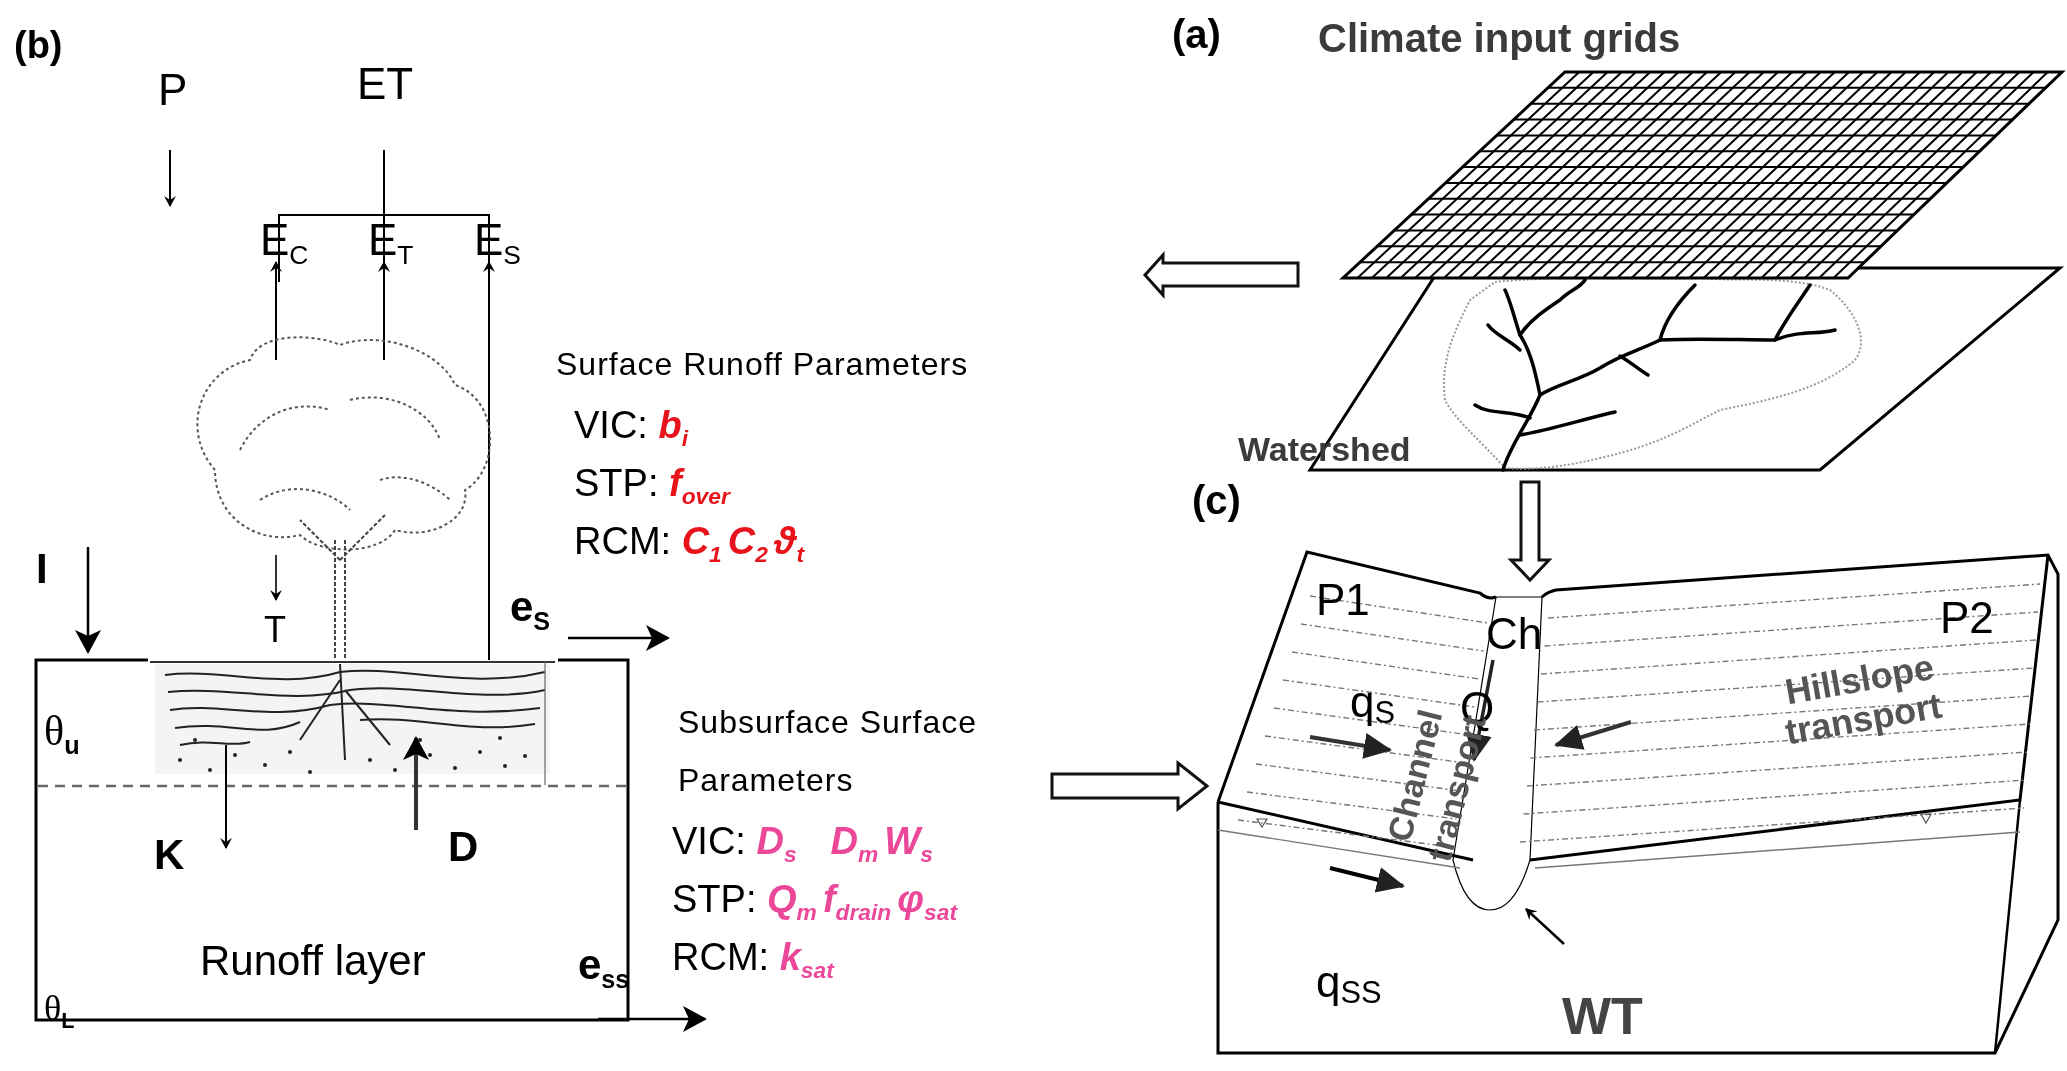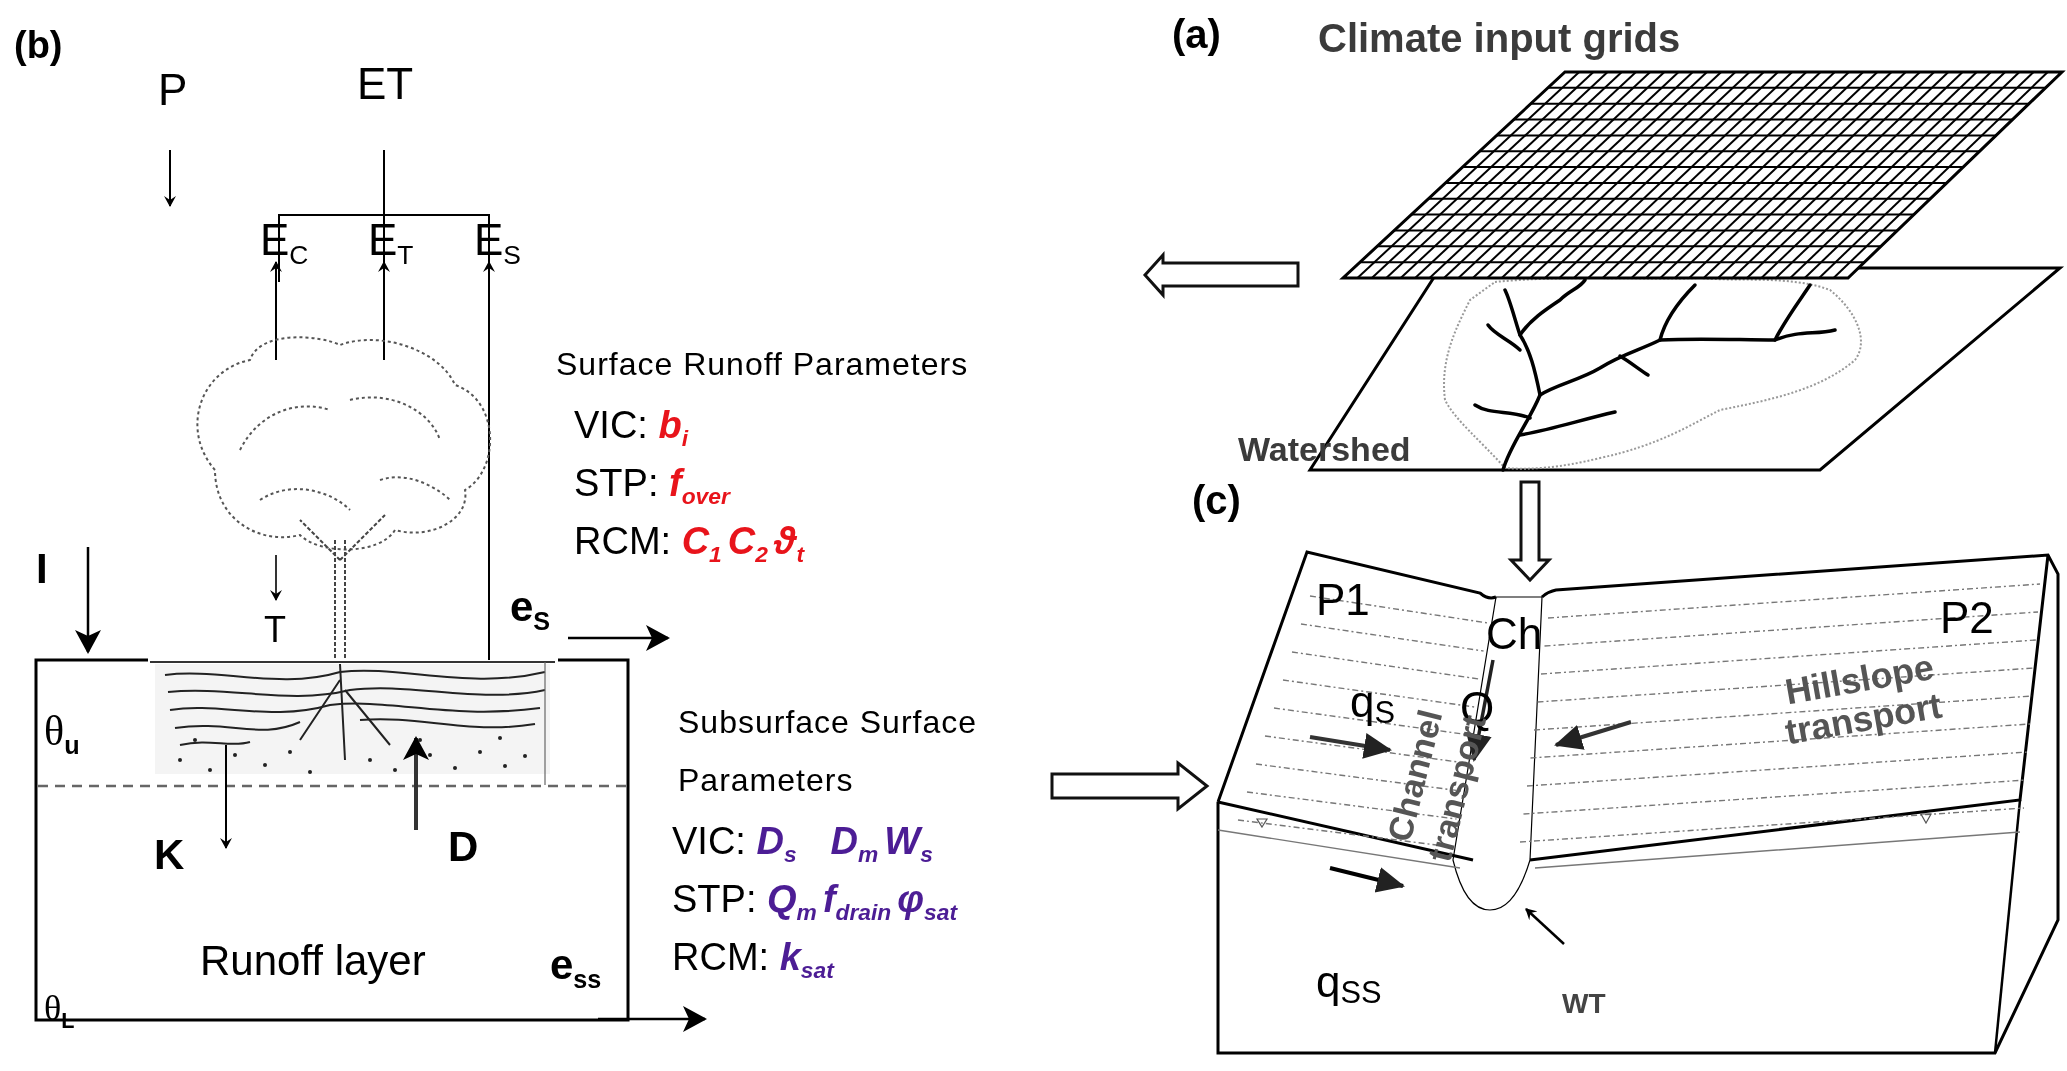--- a/index.html
+++ b/index.html
@@ -7,21 +7,21 @@
   svg#fig { position: absolute; left: 0; top: 0; }
   .lbl { position: absolute; white-space: nowrap; line-height: 1; }
   .panel-tag { font-family: "Liberation Sans", sans-serif; font-weight: bold; font-size: 38px; }
   .flux { font-size: 44px; }
   .fluxb { font-size: 42px; font-weight: bold; }
   .sub { font-size: 0.6em; vertical-align: -0.35em; }
   .params-title { font-size: 32px; letter-spacing: 1px; }
   .param-row { font-size: 38px; font-family: "Liberation Sans", sans-serif; }
   .param-val { font-style: italic; font-weight: bold; }
   .red { color: #e8141b; }
-  .blue { color: #4c1d95; }
+  .blue { color: #ec4899; }
   .grey-title { font-weight: bold; color: #3b3b3b; }
   .c-lbl { font-size: 44px; }
   .rot-text { position: absolute; font-size: 36px; color: #555; font-weight: bold; white-space: nowrap; }
 </style>
 </head>
 <body>
 
 <svg id="fig" width="2067" height="1071" viewBox="0 0 2067 1071">
   <defs>
     <marker id="ah" markerWidth="12" markerHeight="12" refX="10" refY="6" orient="auto" markerUnits="userSpaceOnUse">
@@ -230,21 +230,21 @@
 <div class="lbl flux" style="left:260px;top:218px;"><span>E</span><span class="sub">C</span></div>
 <div class="lbl flux" style="left:368px;top:218px;"><span>E</span><span class="sub">T</span></div>
 <div class="lbl flux" style="left:474px;top:218px;"><span>E</span><span class="sub">S</span></div>
 <div class="lbl fluxb" style="left:36px;top:548px;">I</div>
 <div class="lbl" style="left:264px;top:612px;font-size:36px;">T</div>
 <div class="lbl fluxb" style="left:510px;top:586px;"><span>e</span><span class="sub">S</span></div>
 <div class="lbl" style="left:44px;top:710px;font-size:42px;font-family:'Liberation Serif',serif;"><span>θ</span><span class="sub" style="font-weight:bold;font-family:'Liberation Sans',sans-serif;">u</span></div>
 <div class="lbl fluxb" style="left:154px;top:834px;">K</div>
 <div class="lbl fluxb" style="left:448px;top:826px;">D</div>
 <div class="lbl" style="left:200px;top:940px;font-size:42px;">Runoff layer</div>
-<div class="lbl fluxb" style="left:550px;top:944px;"><span>e</span><span class="sub">ss</span></div>
+<div class="lbl fluxb" style="left:578px;top:944px;"><span>e</span><span class="sub">ss</span></div>
 <div class="lbl" style="left:44px;top:990px;font-size:36px;font-family:'Liberation Serif',serif;"><span>θ</span><span class="sub" style="font-weight:bold;font-family:'Liberation Sans',sans-serif;">L</span></div>
 
 <div class="lbl params-title" style="left:556px;top:348px;">Surface Runoff Parameters</div>
 <div id="surface-rows">
     <div class="lbl param-row" style="left: 574px; top: 406px;"><span>VIC: </span><span class="param-val red" style="margin-right: 6px;"><span>b</span><span class="sub">i</span></span></div>
     <div class="lbl param-row" style="left: 574px; top: 464px;"><span>STP: </span><span class="param-val red" style="margin-right: 6px;"><span>f</span><span class="sub">over</span></span></div>
     <div class="lbl param-row" style="left: 574px; top: 522px;"><span>RCM: </span><span class="param-val red" style="margin-right: 6px;"><span>C</span><span class="sub">1</span></span><span class="param-val red" style="margin-right: 6px; font-style: italic;"><span>C</span><span class="sub">2</span></span><span class="param-val red" style="margin-right: 20px;"><span>ϑ</span><span class="sub">t</span></span></div>
   </div>
 
 <div class="lbl params-title" style="left:678px;top:706px;">Subsurface Surface</div>
@@ -259,17 +259,17 @@
 <div class="lbl grey-title" style="left:1318px;top:18px;font-size:40px;">Climate input grids</div>
 <div class="lbl grey-title" style="left:1238px;top:432px;font-size:34px;">Watershed</div>
 
 <div class="lbl panel-tag" style="left:1192px;top:480px;font-size:40px;">(c)</div>
 <div class="lbl c-lbl" style="left:1316px;top:578px;">P1</div>
 <div class="lbl c-lbl" style="left:1940px;top:596px;">P2</div>
 <div class="lbl c-lbl" style="left:1486px;top:612px;">Ch</div>
 <div class="lbl c-lbl" style="left:1460px;top:686px;">Q</div>
 <div class="lbl c-lbl" style="left:1350px;top:680px;"><span>q</span><span class="sub" style="vertical-align:-0.2em;font-size:0.7em;">S</span></div>
 <div class="lbl c-lbl" style="left:1316px;top:960px;"><span>q</span><span class="sub" style="vertical-align:-0.2em;font-size:0.7em;">SS</span></div>
-<div class="lbl" style="left:1562px;top:990px;font-size:28px;color:#444;font-weight:bold;">WT</div>
+<div class="lbl" style="left:1562px;top:990px;font-size:52px;color:#444;font-weight:bold;">WT</div>
 <div class="rot-text" style="left:1380px;top:836px;transform:rotate(-76deg);transform-origin:left top;font-size:34px;">Channel</div>
 <div class="rot-text" style="left:1420px;top:856px;transform:rotate(-76deg);transform-origin:left top;font-size:34px;">transport</div>
 <div class="rot-text" style="left:1782px;top:672px;transform:rotate(-10deg);transform-origin:left top;">Hillslope</div>
 <div class="rot-text" style="left:1782px;top:712px;transform:rotate(-10deg);transform-origin:left top;">transport</div>
 
 </body></html>

